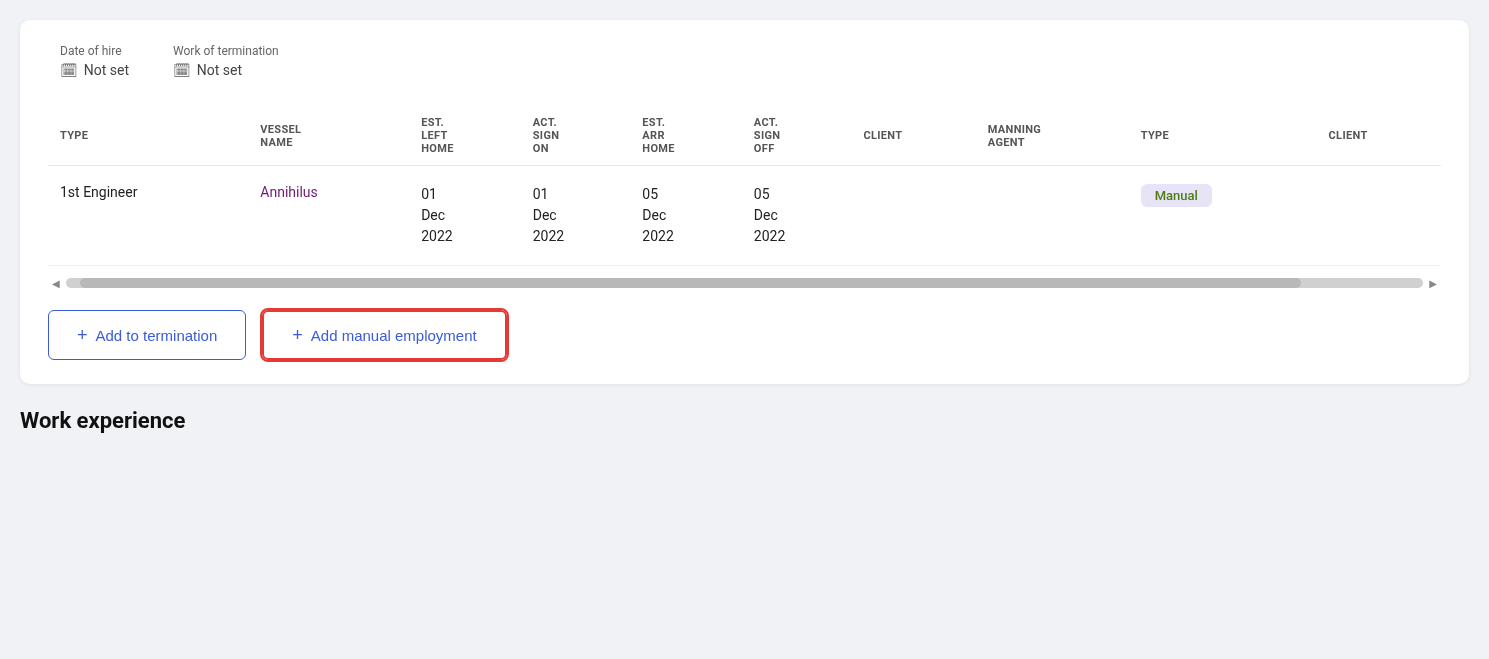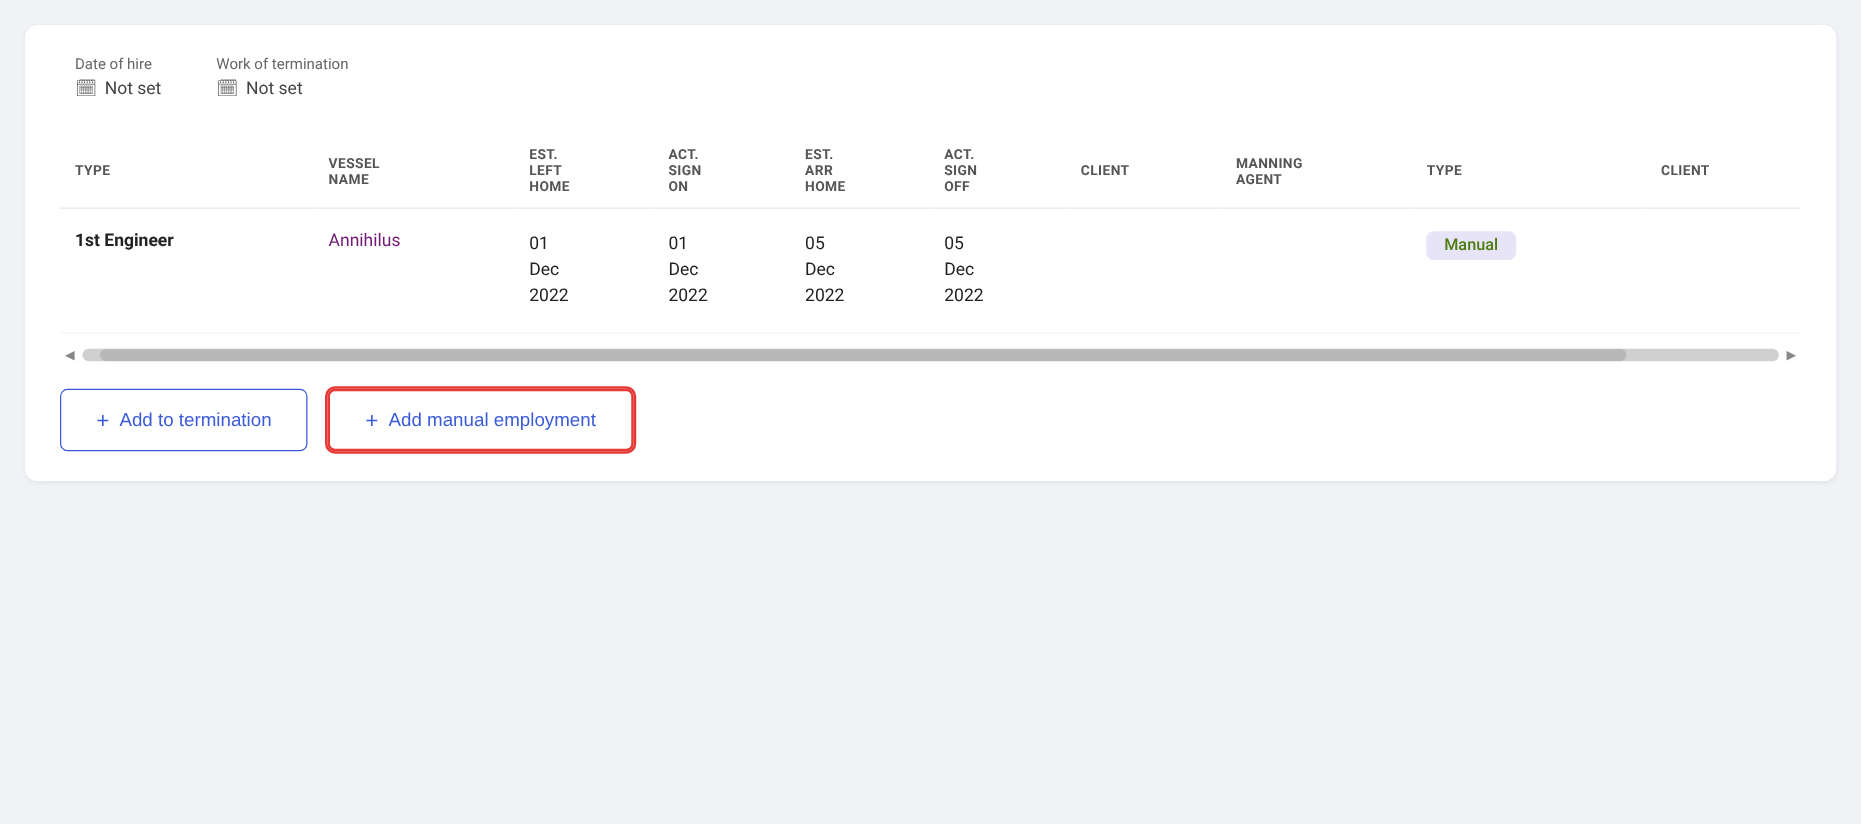--- a/index.html
+++ b/index.html
@@ -186,21 +186,21 @@
             <th>EST.<br>ARR<br>HOME</th>
             <th>ACT.<br>SIGN<br>OFF</th>
             <th>CLIENT</th>
             <th>MANNING<br>AGENT</th>
             <th>TYPE</th>
             <th>CLIENT</th>
           </tr>
         </thead>
         <tbody id="table-body">
         <tr>
-      <td style="font-weight:700;margin-top:12px;">1st Engineer</td>
+      <td style="font-weight:400;margin-top:12px;">1st Engineer</td>
       <td><a class="vessel-link">Annihilus</a></td>
       <td class="date-cell">01<br>Dec<br>2022</td>
       <td class="date-cell">01<br>Dec<br>2022</td>
       <td class="date-cell">05<br>Dec<br>2022</td>
       <td class="date-cell">05<br>Dec<br>2022</td>
       <td></td>
       <td></td>
       <td><span class="badge-manual">Manual</span></td>
       <td></td>
     </tr>
@@ -222,14 +222,15 @@
         <span>Add to termination</span>
       </button>
       <button class="btn-outline highlighted">
         <span class="btn-plus">+</span>
         <span>Add manual employment</span>
       </button>
     </div>
 
   </div>
 
+  <h2 class="work-experience-title">Work experience</h2>
 
 </div>
 
 </body></html>

